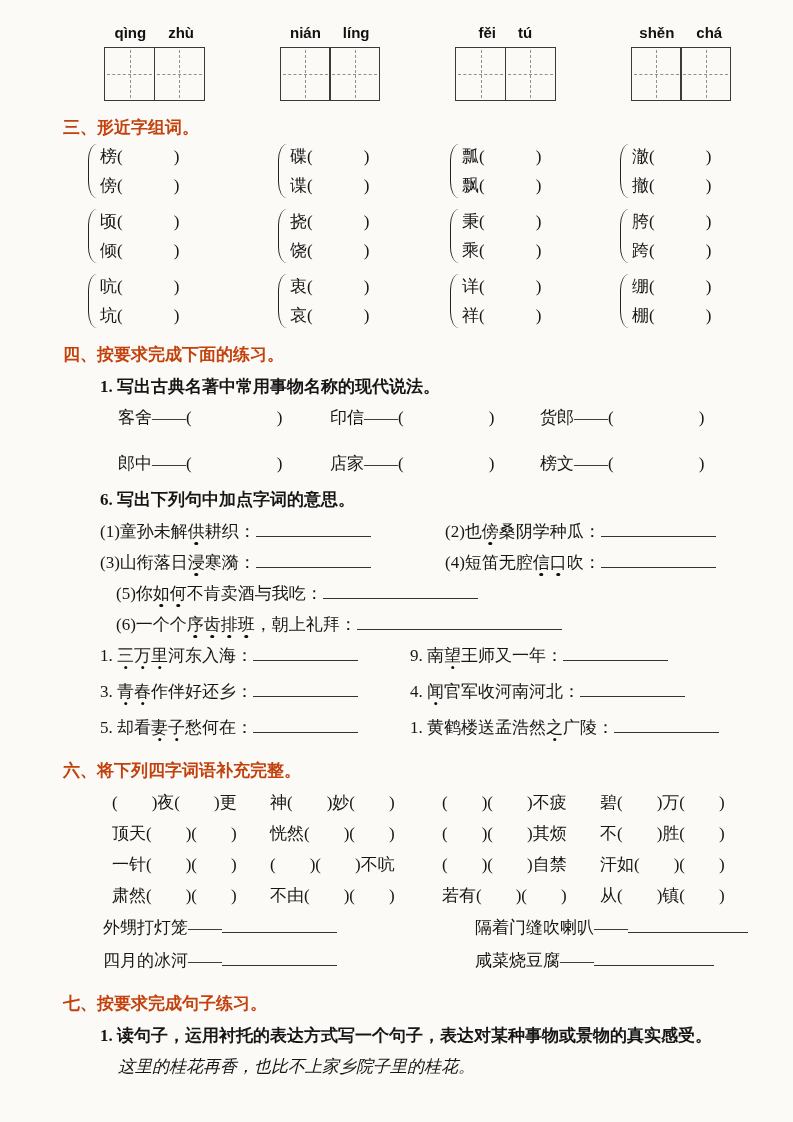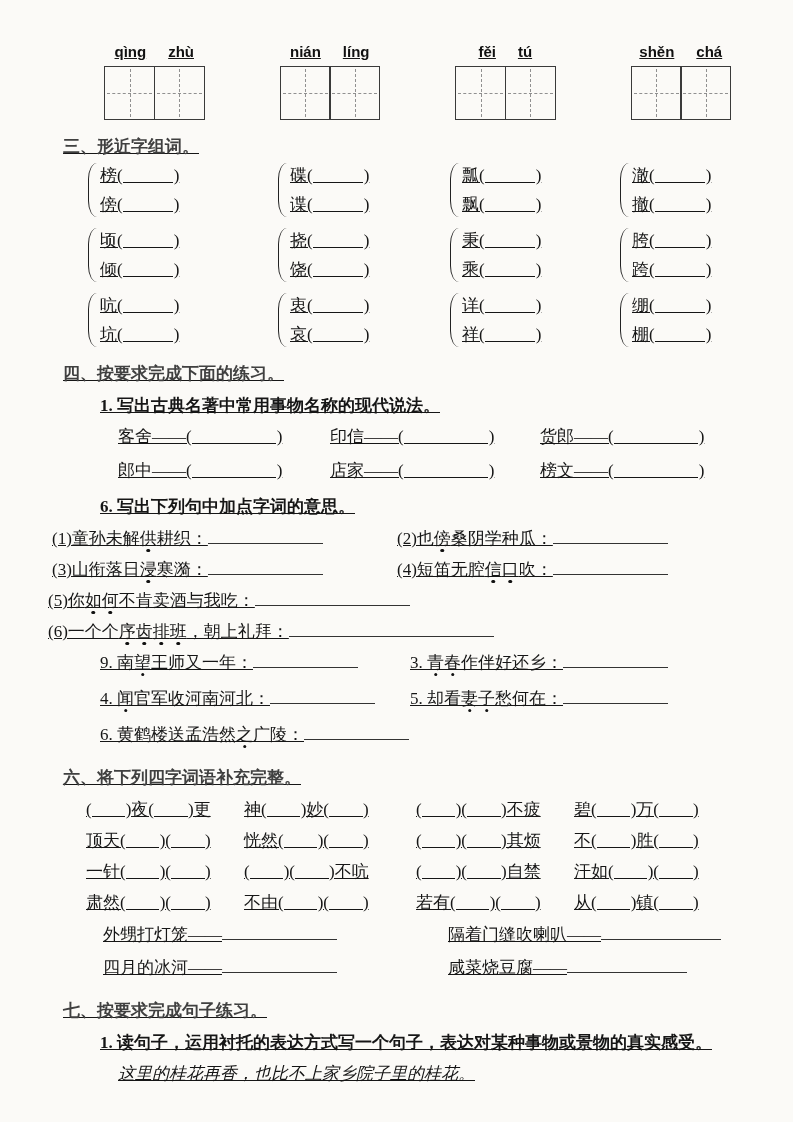--- a/index.html
+++ b/index.html
@@ -4,63 +4,63 @@
 <style>
   html,body{margin:0;padding:0;}
   body{
     width:793px;height:1122px;
     background:#fbfaf7;
     color:#161616;
     font-family:"Liberation Serif","DejaVu Serif",serif;
     font-size:17px;
     overflow:hidden;
   }
-  .page{width:793px;height:1122px;box-sizing:border-box;padding-top:43px;position:relative;text-decoration:underline;}
+  .page{width:793px;height:1122px;box-sizing:border-box;padding-top:24px;position:relative;}
 
   
   .pinyin-row{display:flex;justify-content:space-between;margin:0 62px 0 104px;}
   .pin-group{display:flex;flex-direction:column;align-items:center;}
   .pin-labels{font-family:"Liberation Sans","DejaVu Sans",sans-serif;font-weight:700;font-size:15px;margin-bottom:6px;display:flex;gap:22px;color:#111;}
   .tian-grid{display:flex;}
   .tian-cell{width:51px;height:54px;border:1.5px solid #3a3a3a;position:relative;box-sizing:border-box;}
   .tian-cell + .tian-cell{margin-left:-1.5px;}
   .tian-cell::before{content:"";position:absolute;left:50%;top:2px;bottom:2px;border-left:1px dashed #909090;}
   .tian-cell::after{content:"";position:absolute;top:50%;left:2px;right:2px;border-top:1px dashed #909090;}
 
   
   .sec-heading{
     font-family:"Liberation Sans","DejaVu Sans",sans-serif;
-    font-weight:700;font-size:17px;color:#404040;
+    font-weight:700;font-size:17px;color:#c2410c;
     margin:15px 0 5px 63px;
   }
 
   
   .pair-grid{margin-left:88px;display:grid;grid-template-columns:190px 172px 170px 1fr;row-gap:11px;}
   .pair{display:flex;align-items:stretch;height:54px;}
   .brace{width:9px;margin-right:2px;border-left:1.6px solid #222;border-radius:9px 0 0 9px / 16px 0 0 16px;}
   .pair-lines{display:flex;flex-direction:column;justify-content:space-between;line-height:25px;}
 
   
   .prompt{font-weight:600;margin:8px 0 3px 100px;line-height:26px;}
-  .term-grid{margin-left:118px;display:grid;grid-template-columns:212px 210px 1fr;row-gap:4px;line-height:30px;}
-  .two-col{margin-left:52px;display:grid;grid-template-columns:345px 1fr;line-height:31px;}
-  .one-col{margin-left:48px;line-height:31px;}
+  .term-grid{margin-left:118px;display:grid;grid-template-columns:212px 210px 1fr;row-gap:16px;line-height:30px;}
+  .two-col{margin-left:100px;display:grid;grid-template-columns:345px 1fr;line-height:31px;}
+  .one-col{margin-left:116px;line-height:31px;}
   .blank{display:inline-block;border-bottom:1.6px solid #333;height:13px;vertical-align:baseline;}
   .w115{width:115px;} .w105{width:105px;} .w155{width:155px;} .w205{width:205px;} .w120{width:120px;}
 
   
   .em-dot{position:relative;}
   .em-dot::after{content:"";position:absolute;left:50%;transform:translateX(-50%);bottom:-4px;width:3.5px;height:3.5px;background:#111;border-radius:50%;}
 
   
   .five-grid{margin-left:100px;display:grid;grid-template-columns:310px 1fr;row-gap:4px;line-height:32px;}
 
   
-  .idiom-row{margin-left:86px;display:grid;grid-template-columns:158px 172px 158px 1fr;line-height:31px;}
-  .riddle-row{margin-left:103px;display:grid;grid-template-columns:345px 1fr;line-height:33px;}
+  .idiom-row{margin-left:112px;display:grid;grid-template-columns:158px 172px 158px 1fr;line-height:31px;}
+  .riddle-row{margin-left:103px;display:grid;grid-template-columns:345px 1fr;line-height:33px;gap:27px;}
 
   
   .quote{margin:4px 0 0 118px;font-style:italic;line-height:28px;color:#141414;}
 </style>
 </head>
 <body>
 
 <div class="page">
 
   <div class="pinyin-row">
@@ -214,25 +214,26 @@
     <span><span><span>(4)短笛无腔</span><span class="em-dot">信</span><span class="em-dot">口</span><span>吹：</span></span><span class="blank w115"></span></span>
   </div>
   <div class="one-col">
     <span><span><span>(5)你</span><span class="em-dot">如</span><span class="em-dot">何</span><span>不肯卖酒与我吃：</span></span><span class="blank w155"></span></span>
   </div>
   <div class="one-col">
     <span><span><span>(6)一个个</span><span class="em-dot">序</span><span class="em-dot">齿</span><span class="em-dot">排</span><span class="em-dot">班</span><span>，朝上礼拜：</span></span><span class="blank w205"></span></span>
   </div>
 
   <div class="five-grid">
+    <span><span><span>1. </span><span class="em-dot">三</span><span class="em-dot">万</span><span class="em-dot">里</span><span>河东入海：</span></span><span class="blank w105"></span></span>
     <span><span><span>9. 南</span><span class="em-dot">望</span><span>王师又一年：</span></span><span class="blank w105"></span></span>
     <span><span><span>3. </span><span class="em-dot">青</span><span class="em-dot">春</span><span>作伴好还乡：</span></span><span class="blank w105"></span></span>
     <span><span><span>4. </span><span class="em-dot">闻</span><span>官军收河南河北：</span></span><span class="blank w105"></span></span>
     <span><span><span>5. 却看</span><span class="em-dot">妻</span><span class="em-dot">子</span><span>愁何在：</span></span><span class="blank w105"></span></span>
-    <span><span><span>6. 黄鹤楼送孟浩然</span><span class="em-dot">之</span><span>广陵：</span></span><span class="blank w105"></span></span>
+    <span><span><span>1. 黄鹤楼送孟浩然</span><span class="em-dot">之</span><span>广陵：</span></span><span class="blank w105"></span></span>
   </div>
 
   <div class="sec-heading">六、将下列四字词语补充完整。</div>
   <div class="idiom-row">
     <span>(　　)夜(　　)更</span>
     <span>神(　　)妙(　　)</span>
     <span>(　　)(　　)不疲</span>
     <span>碧(　　)万(　　)</span>
   </div>
   <div class="idiom-row">

